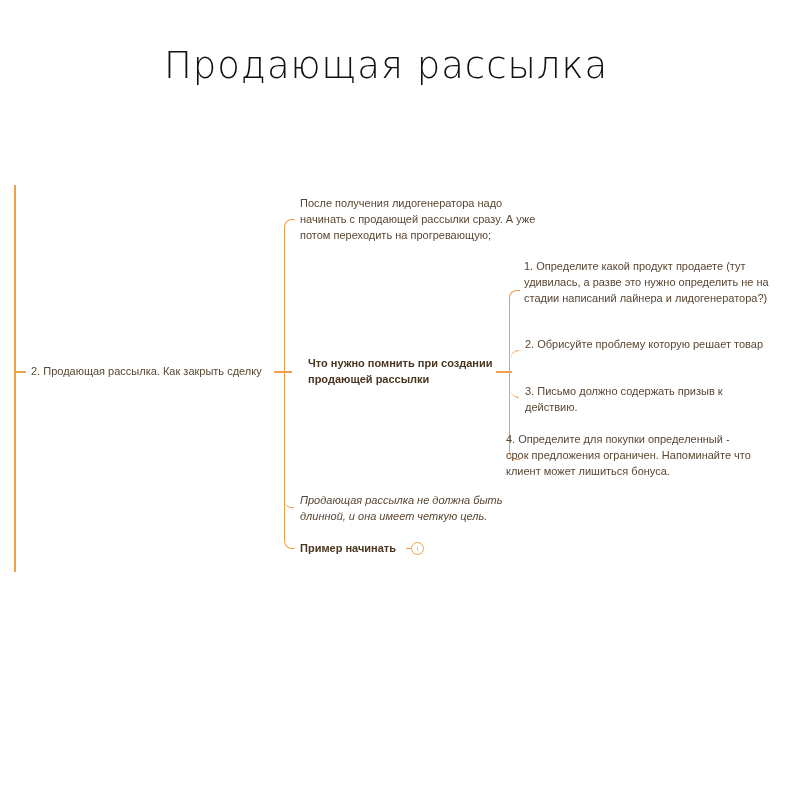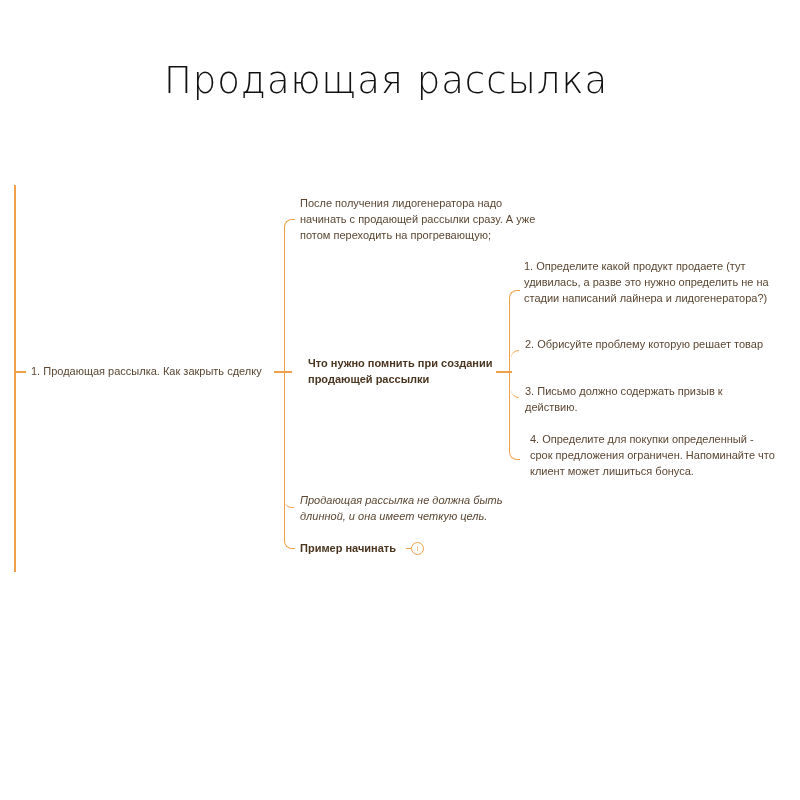--- a/index.html
+++ b/index.html
@@ -1,34 +1,34 @@
 <!DOCTYPE html>
 <html><head>
   <meta charset="utf-8">
   <style>
     html, body { margin:0; padding:0; background:#ffffff; }
     body { width:800px; height:800px; position:relative; overflow:hidden; font-family:"Liberation Sans", sans-serif; }
-    .title { position:absolute; left:0; top:59px; width:772px; text-align:center; font-family:"DejaVu Sans", sans-serif; font-weight:300; font-size:37px; letter-spacing:1px; color:#111; }
+    .title { position:absolute; left:0; top:44px; width:772px; text-align:center; font-family:"DejaVu Sans", sans-serif; font-weight:300; font-size:37px; letter-spacing:1px; color:#111; }
     .ln { position:absolute; background:#f0a04b; }
     .node { position:absolute; font-size:11px; line-height:16px; color:#5a4632; }
     .bold { font-weight:bold; color:#4a3520; }
     .curve { position:absolute; border-left:1.6px solid #f0a04b; }
     .c-top { border-top:1.6px solid #f0a04b; border-top-left-radius:8px; }
     .c-bot { border-bottom:1.6px solid #f0a04b; border-bottom-left-radius:8px; }
     .info-icon { position:absolute; width:11px; height:11px; border:1.2px solid #f0a04b; border-radius:50%; font-size:7px; line-height:11px; text-align:center; color:#f0a04b; }
   </style>
 </head>
 <body>
 
 <div class="title">Продающая рассылка</div>
 
 <div class="ln" style="left:14px;top:185px;width:2px;height:387px;"></div>
 <div class="ln" style="left:16px;top:371px;width:10px;height:1.6px;"></div>
 
-<div class="node" style="left:31px;top:363px;white-space:nowrap;">1. Продающая рассылка. Как закрыть сделку</div>
+<div class="node" style="left:31px;top:363px;white-space:nowrap;">2. Продающая рассылка. Как закрыть сделку</div>
 
 <div class="ln" style="left:274px;top:371px;width:18px;height:1.6px;"></div>
 
 <div class="curve c-top" style="left:284px;top:219px;width:10px;height:152px;"></div>
 <div class="curve c-bot" style="left:284px;top:371px;width:10px;height:177px;"></div>
 <div class="curve c-bot" style="left:284px;top:371px;width:10px;height:136px;border-left:none;"></div>
 
 <div class="node" style="left:300px;top:195px;width:240px;">После получения лидогенератора надо начинать с продающей рассылки сразу. А уже потом переходить на прогревающую;</div>
 
 <div class="node bold" style="left:308px;top:355px;width:200px;">Что нужно помнить при создании продающей рассылки</div>
@@ -36,19 +36,19 @@
 <div class="ln" style="left:496px;top:371px;width:16px;height:1.6px;"></div>
 
 <div class="curve c-top" style="left:509px;top:290px;width:10px;height:81px;"></div>
 <div class="curve c-bot" style="left:509px;top:371px;width:10px;height:88px;"></div>
 <div class="curve c-top" style="left:511px;top:350px;width:8px;height:21px;border-left:none;"></div>
 <div class="curve c-bot" style="left:511px;top:371px;width:8px;height:26px;border-left:none;"></div>
 
 <div class="node" style="left:524px;top:258px;width:245px;">1. Определите какой продукт продаете (тут удивилась, а разве это нужно определить не на стадии написаний лайнера и лидогенератора?)</div>
 <div class="node" style="left:525px;top:336px;width:245px;">2. Обрисуйте проблему которую решает товар</div>
 <div class="node" style="left:525px;top:383px;width:245px;">3. Письмо должно содержать призыв к действию.</div>
-<div class="node" style="left:530px;top:431px;width:245px;">4. Определите для покупки определенный  - срок предложения ограничен. Напоминайте что клиент может лишиться бонуса.</div>
+<div class="node" style="left:506px;top:431px;width:245px;">4. Определите для покупки определенный  - срок предложения ограничен. Напоминайте что клиент может лишиться бонуса.</div>
 
 <div class="node" style="left:300px;top:492px;width:240px;font-style:italic;">Продающая рассылка не должна быть длинной, и она имеет четкую цель.</div>
 
 <div class="node bold" style="left:300px;top:540px;white-space:nowrap;">Пример начинать</div>
 <div class="ln" style="left:406px;top:548px;width:5px;height:1.2px;"></div>
 <div class="info-icon" style="left:411px;top:542px;">i</div>
 
 </body></html>

